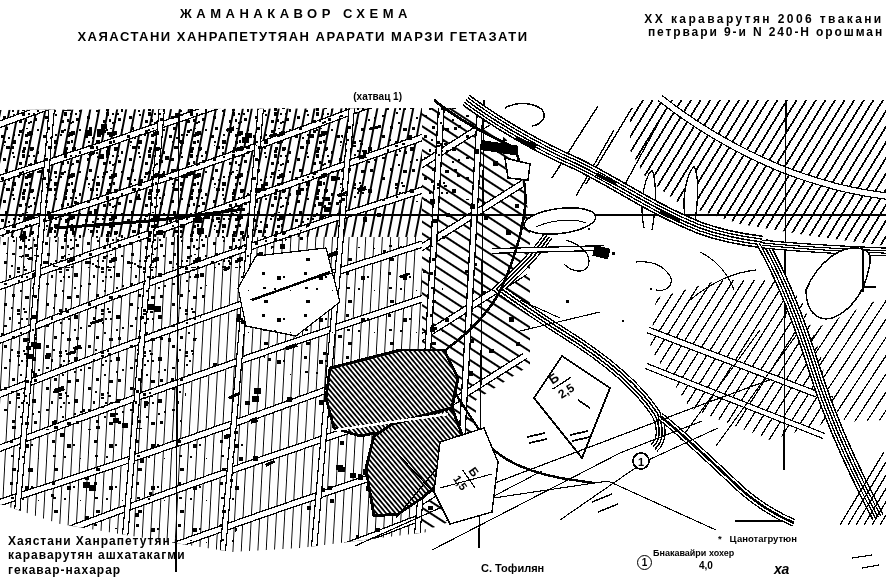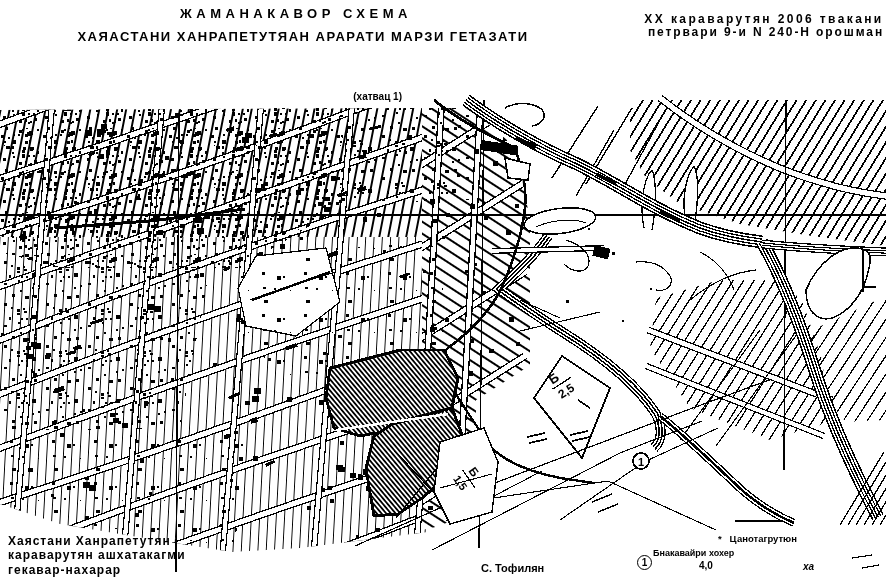--- a/index.html
+++ b/index.html
@@ -807,16 +807,16 @@
 <div style="position:absolute;left:8px;top:563px;font-weight:bold;font-size:12px;letter-spacing:1px;">гекавар-нахарар</div>
 
 <div style="position:absolute;left:481px;top:562px;font-weight:bold;font-size:11px;">С. Тофилян</div>
 
 <div style="position:absolute;left:674px;top:533px;font-weight:bold;font-size:9.5px;margin-left:44px;">*&nbsp;&nbsp;&nbsp;Цанотагрутюн</div>
 
 <div style="position:absolute;left:653px;top:548px;font-weight:bold;font-size:9px;">Бнакавайри хохер</div>
 
 <div style="position:absolute;left:699px;top:560px;font-weight:bold;font-size:10px;">4,0</div>
 
-<div style="position:absolute;left:803px;top:561px;font-weight:bold;font-size:10px;font-style:italic;">ха</div>
+<div style="position:absolute;left:774px;top:561px;font-weight:bold;font-size:14px;font-style:italic;">ха</div>
 
 <div style="position:absolute;left:637px;top:555px;width:13px;height:13px;border:1.8px solid black;border-radius:50%;text-align:center;font-weight:bold;font-size:10px;line-height:13px;">1</div>
 
 </div>
 </body></html>

